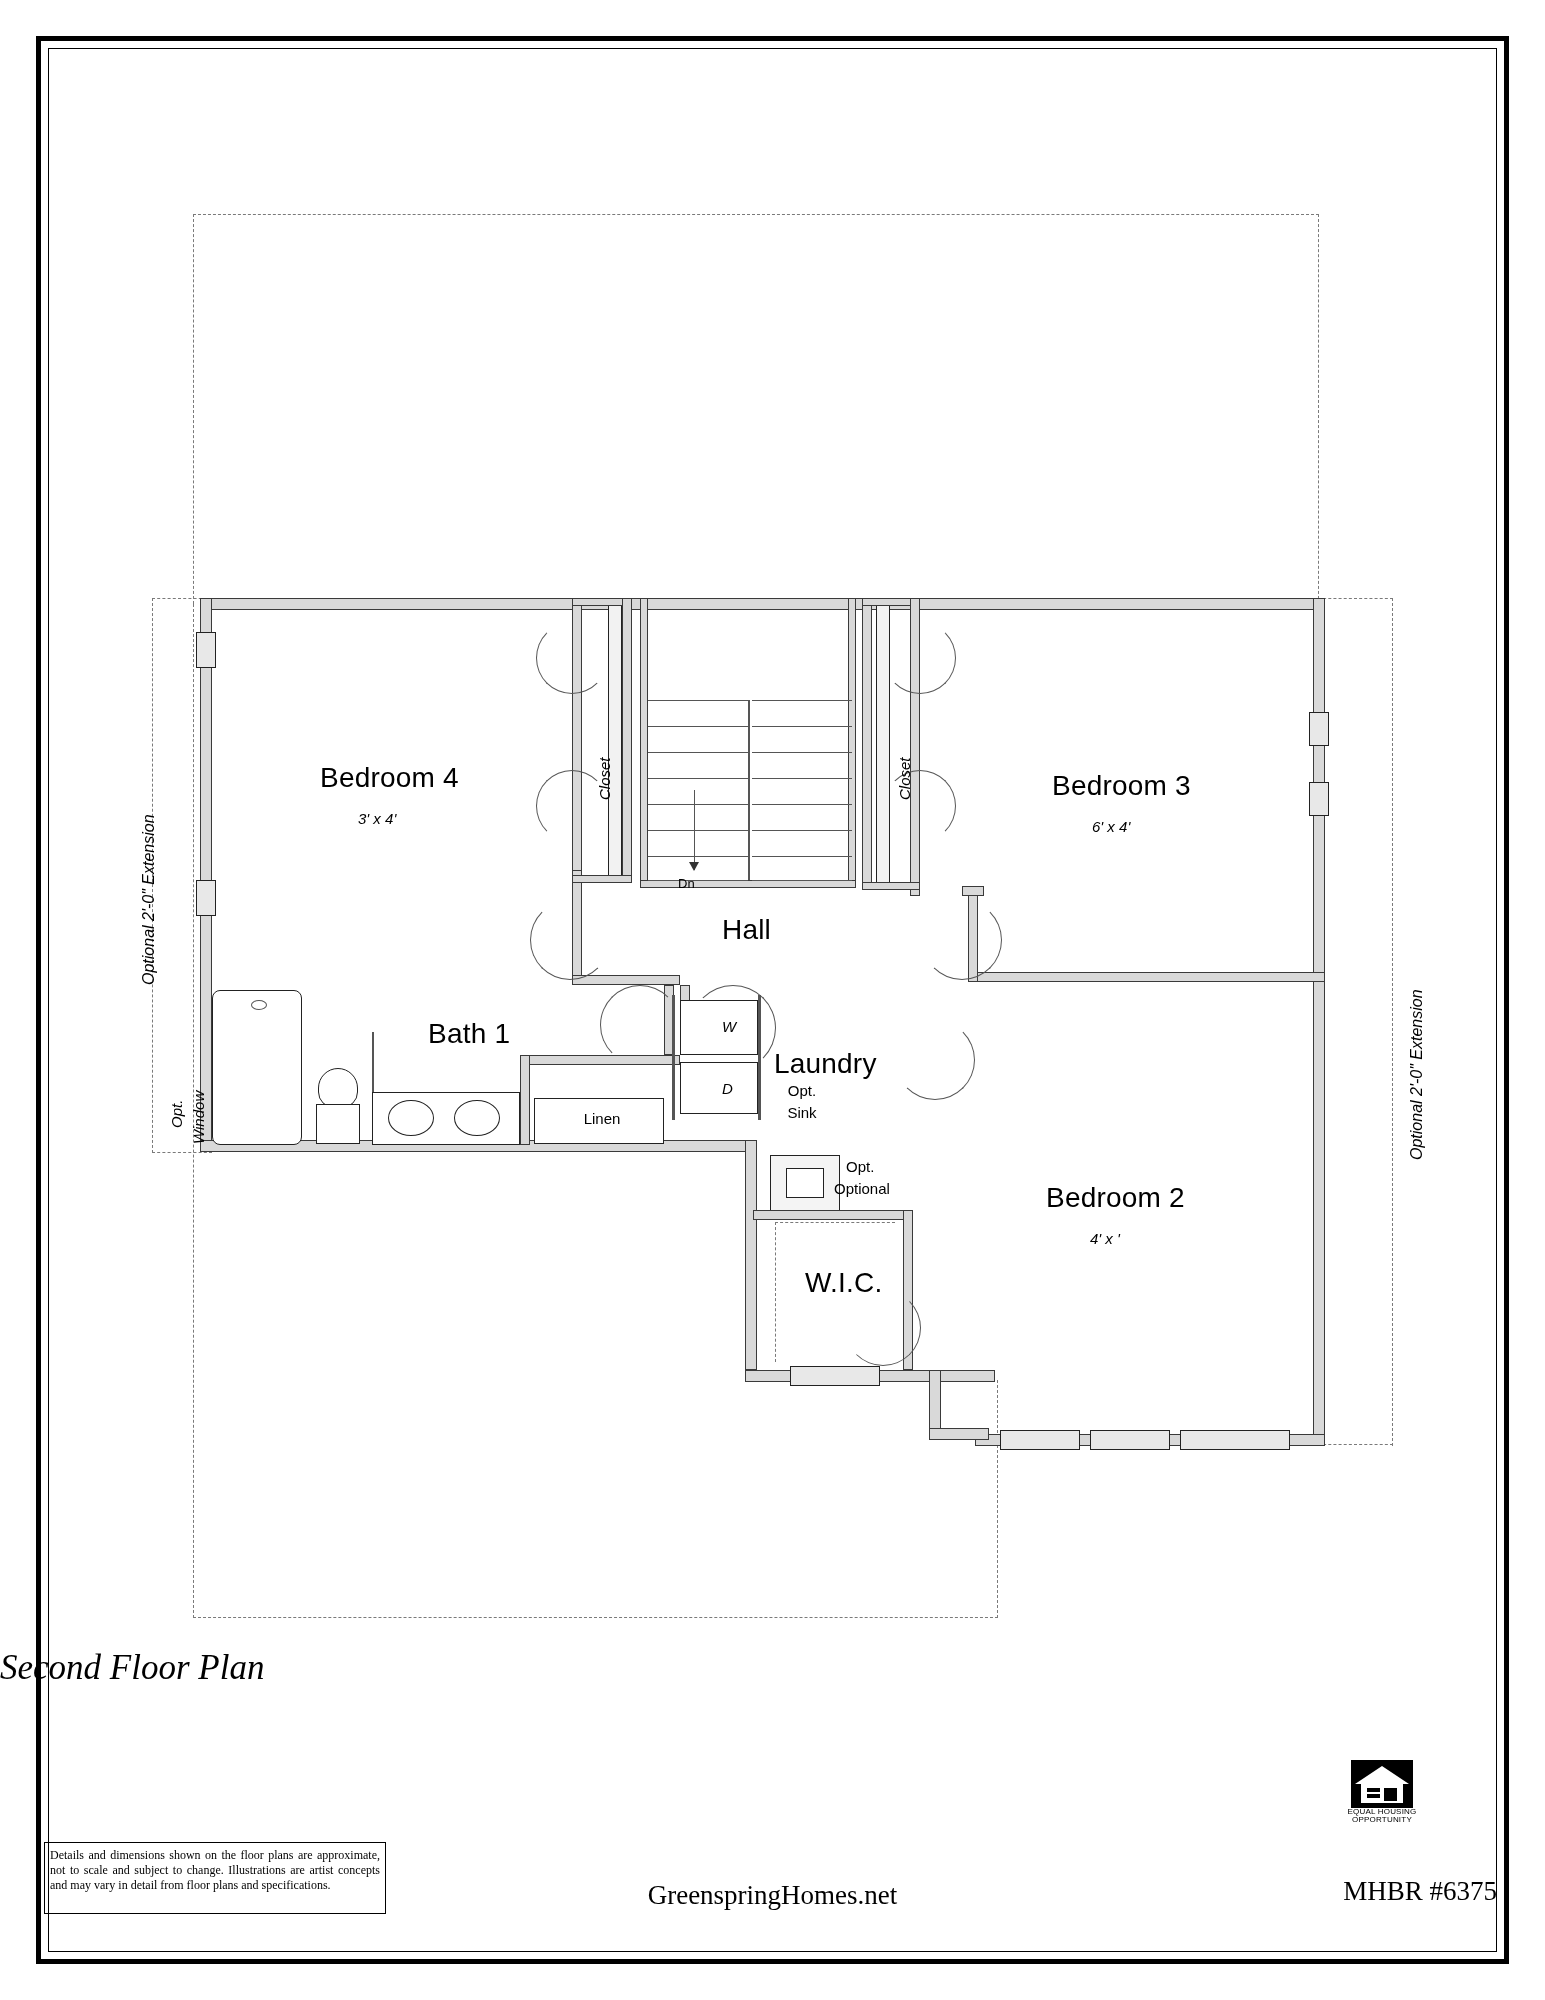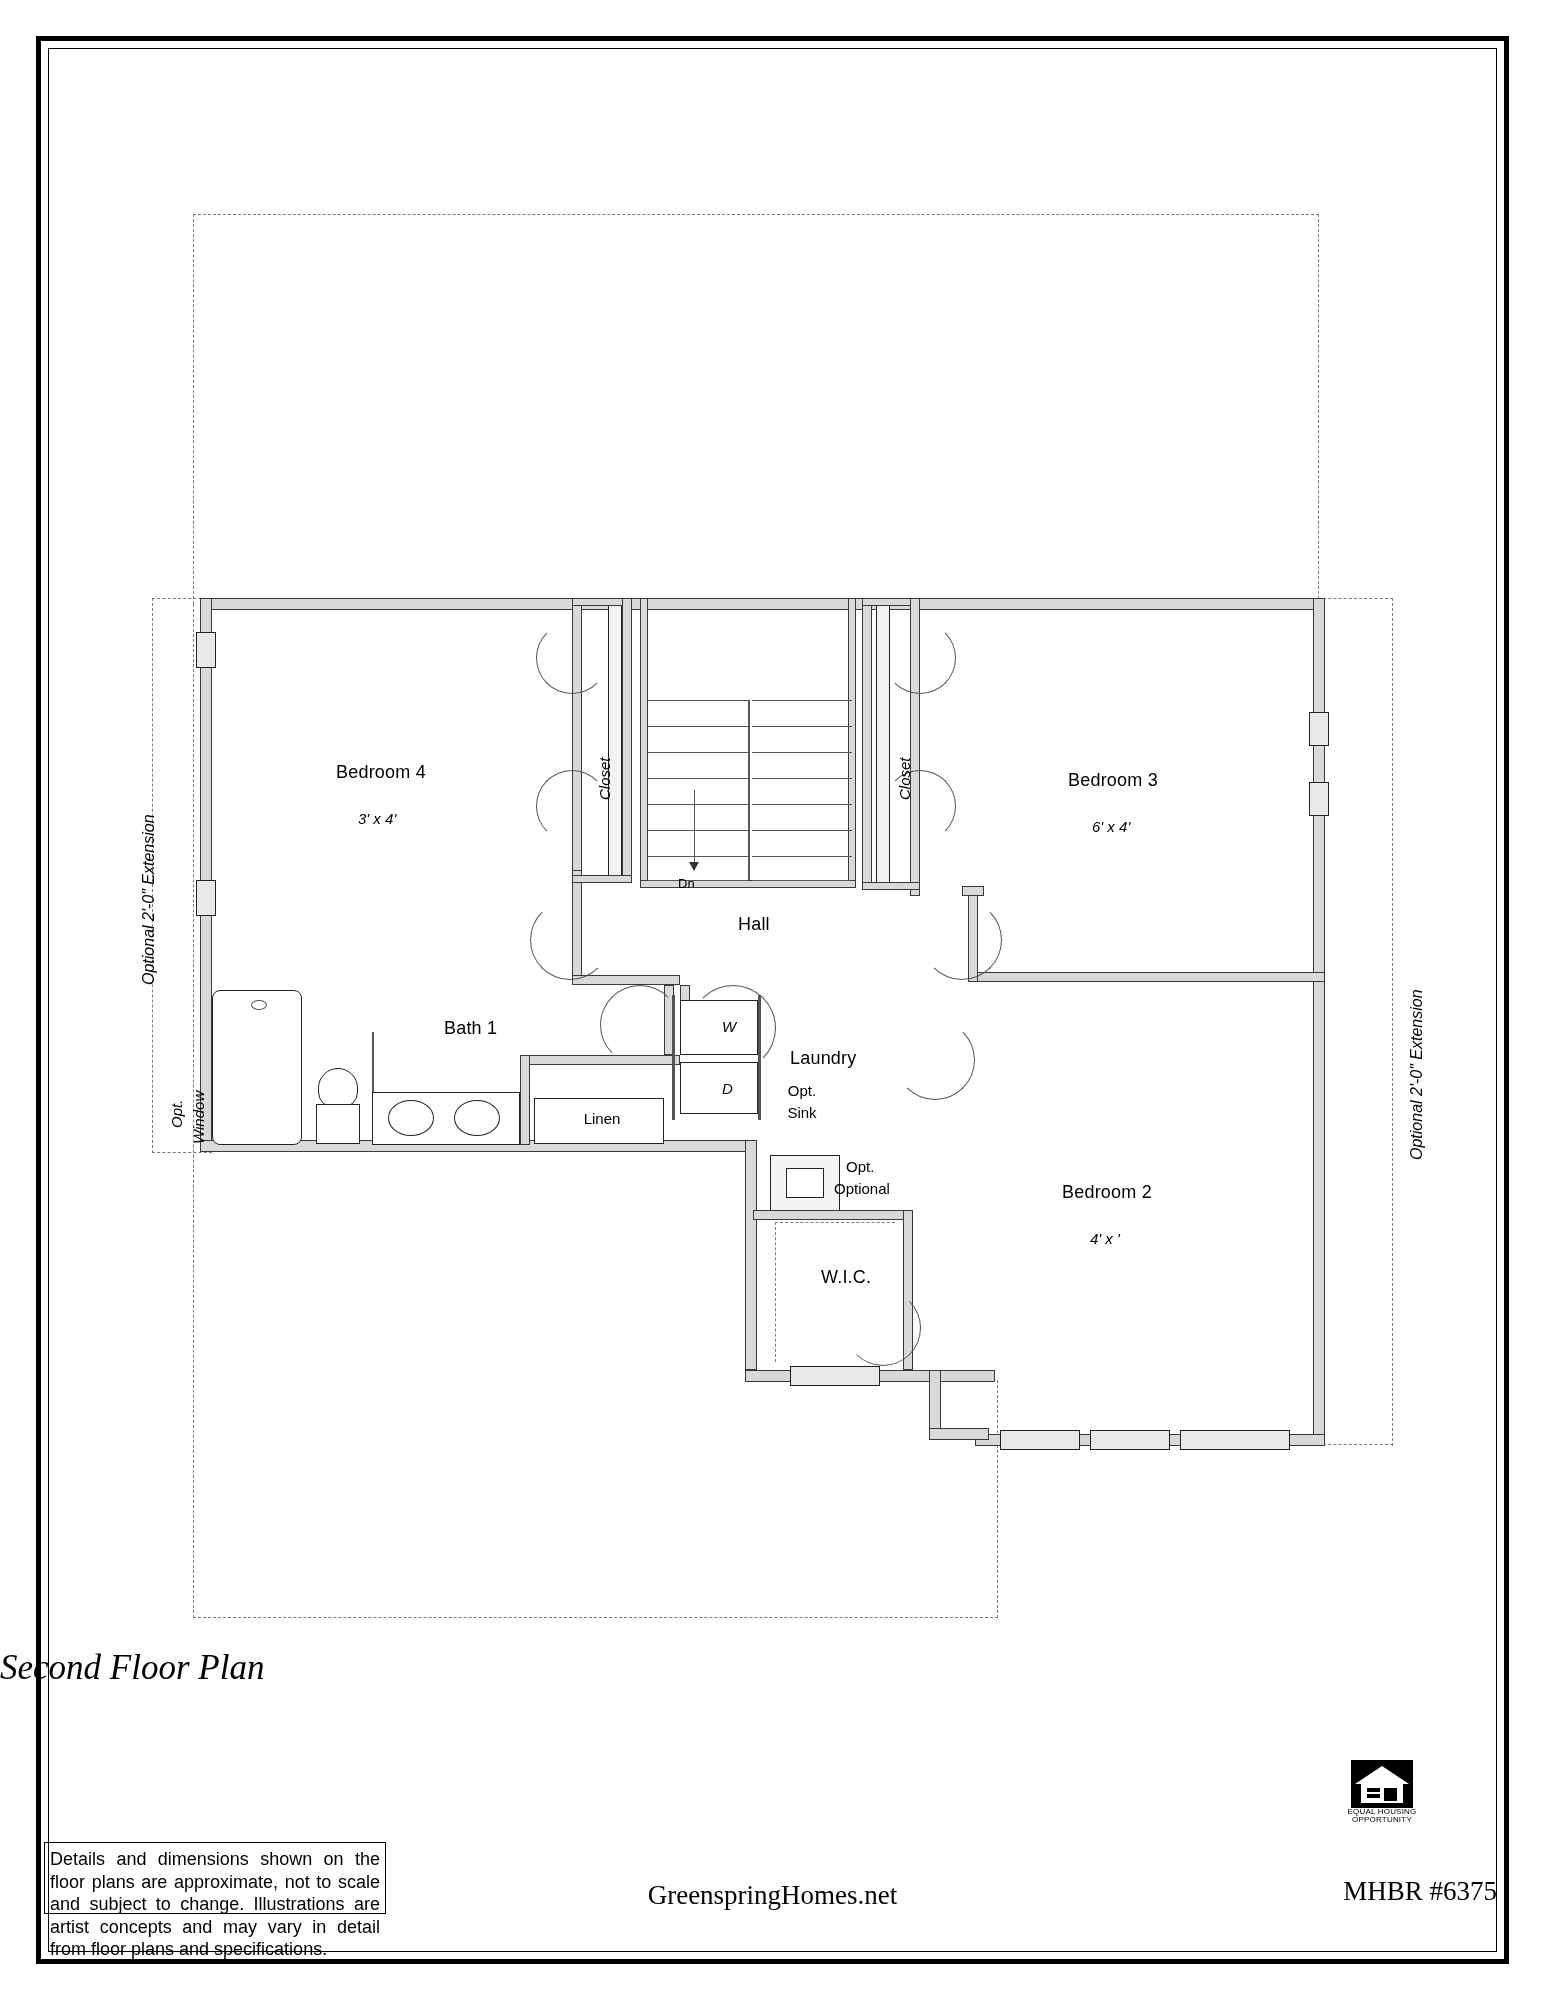--- a/index.html
+++ b/index.html
@@ -10,34 +10,34 @@
   #frame-outer{position:absolute;left:36px;top:36px;width:1473px;height:1928px;border:5px solid #000;box-sizing:border-box;}
   #frame-inner{position:absolute;left:48px;top:48px;width:1449px;height:1904px;border:1px solid #000;box-sizing:border-box;}
 
   
   .wall{position:absolute;background:#fff;border:1px solid #222;box-sizing:border-box;}
   .wallfill{position:absolute;background:#d9d9d9;border:1px solid #3a3a3a;box-sizing:border-box;}
   .thinline{position:absolute;background:#555;}
   .dash-h{position:absolute;border-top:1px dashed #7a7a7a;}
   .dash-v{position:absolute;border-left:1px dashed #7a7a7a;}
   .lbl{position:absolute;white-space:nowrap;}
-  .room-name{font-size:18px;letter-spacing:.2px;margin-left:16px;}
+  .room-name{font-size:28px;letter-spacing:.2px;}
   .room-dim{font-size:15px;font-style:italic;}
   .small{font-size:15px;}
   .tiny{font-size:13px;}
   .ital{font-style:italic;}
   .rot90{transform:rotate(-90deg);transform-origin:0 0;}
   .ctr{text-align:center;}
 
   
   .arc{position:absolute;border:1px solid #555;border-radius:50%;box-sizing:border-box;}
 
   
-  #footer-note{position:absolute;left:50px;top:1848px;width:330px;font-size:18px;line-height:1.25;
-               font-family:Liberation Sans, sans-serif;text-align:justify;}
+  #footer-note{position:absolute;left:50px;top:1848px;width:330px;font-size:12px;line-height:1.25;
+               font-family:Liberation Serif, serif;text-align:justify;}
   #footer-note-box{position:absolute;left:44px;top:1842px;width:342px;height:72px;border:1px solid #000;box-sizing:border-box;}
   #website{position:absolute;left:0;top:1880px;width:1545px;text-align:center;font-family:Liberation Serif, serif;font-size:27px;}
   #mhbr{position:absolute;right:48px;top:1876px;font-family:"Liberation Serif",serif;font-size:27px;}
   #plan-title{position:absolute;left:0;top:1648px;width:1545px;font-family:"Liberation Serif",serif;
               font-size:35px;font-style:italic;}
 
   
   #eho{position:absolute;left:1334px;top:1760px;width:96px;text-align:center;}
   #eho svg{display:block;margin:0 auto;}
   #eho .eho-t{font-size:8px;line-height:1.05;margin-top:0;letter-spacing:.2px;}

